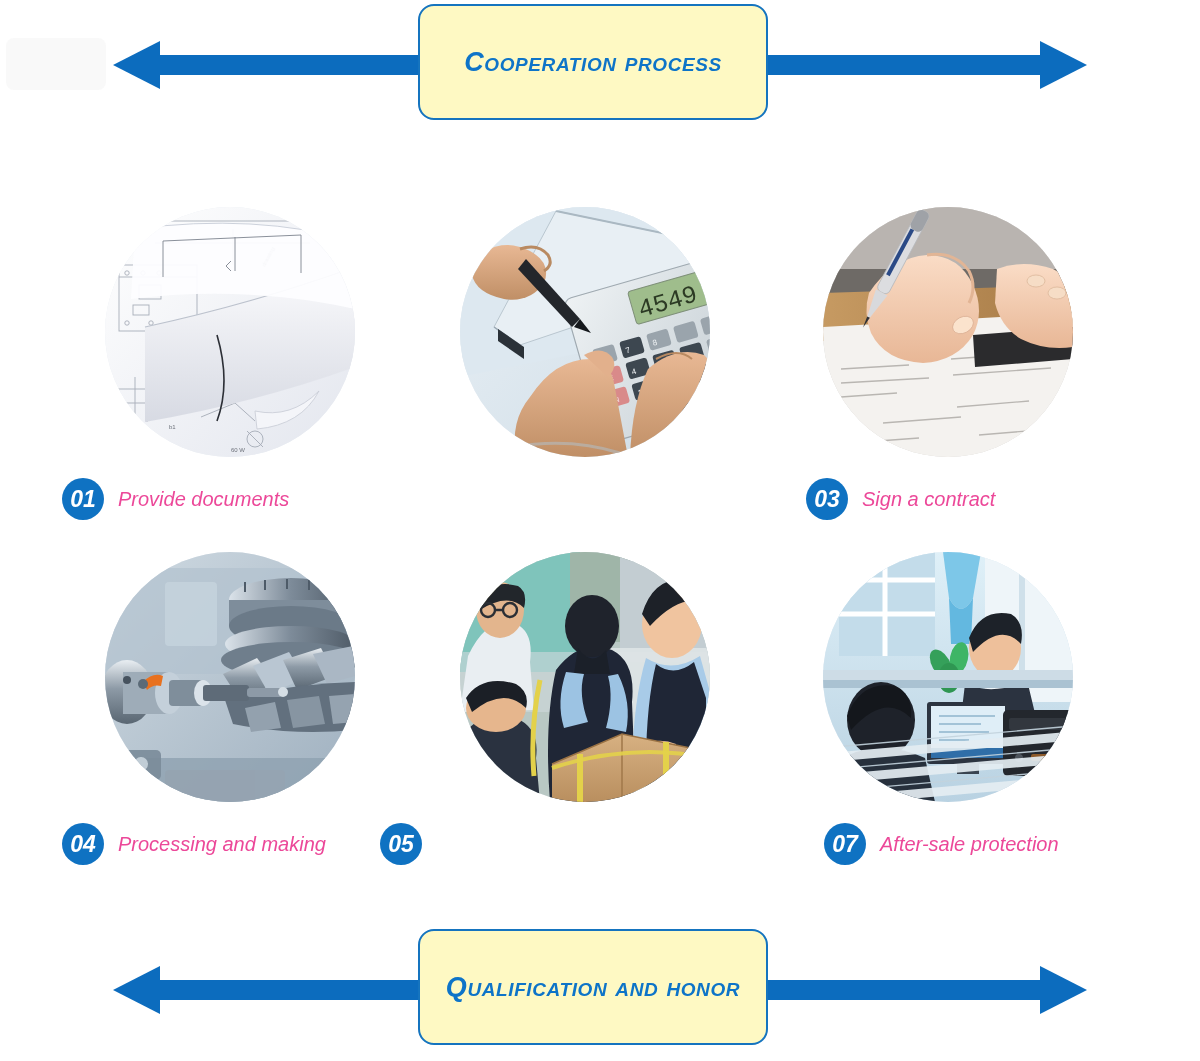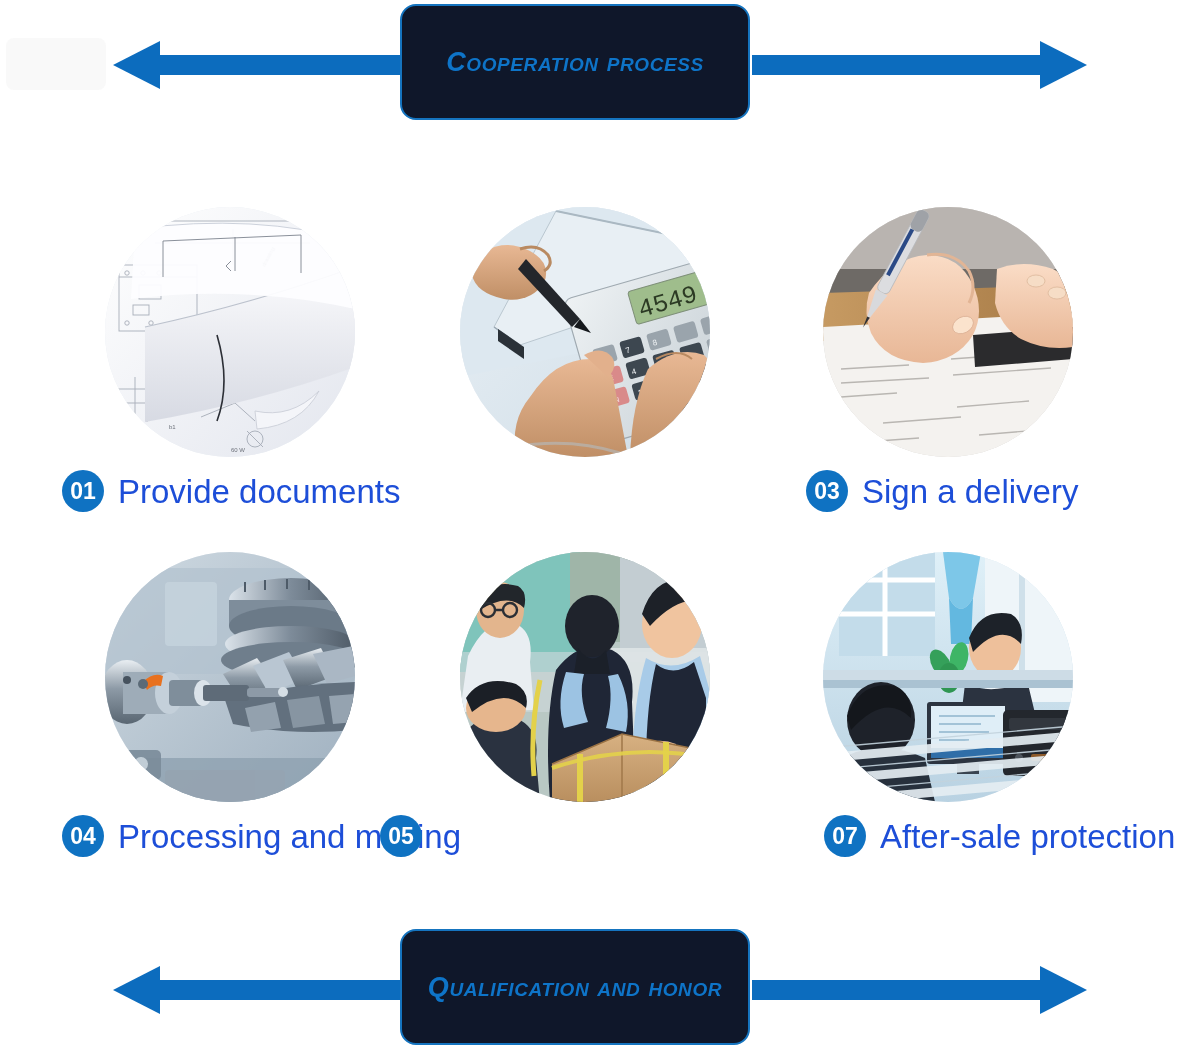--- a/index.html
+++ b/index.html
@@ -28,27 +28,27 @@
   .arrow-svg {
     position: absolute;
     left: 0;
     top: 0;
     width: 1200px;
     height: 130px;
   }
 
   .title-box {
     position: absolute;
-    left: 400px;
+    left: 418px;
     top: 4px;
     width: 350px;
     height: 116px;
     border: 2px solid #1574bf;
     border-radius: 16px;
-    background: #0f172a;
+    background: #fef9c3;
     box-sizing: border-box;
     display: flex;
     align-items: center;
     justify-content: center;
     z-index: 3;
   }
   .title-text {
     color: #0e74c8;
     font-family: "Liberation Sans", sans-serif;
     font-style: italic;
@@ -89,26 +89,27 @@
     background: #e9eef3;
   }
   .step.c0 .photo { left: 105px; }
   .step.c1 .photo { left: 90px; }
   .step.c2 .photo { left: 85px; }
 
   .photo svg { display: block; width: 250px; height: 250px; }
 
   .caption {
     position: absolute;
-    top: 295px;
+    top: 303px;
     left: 0;
     width: 400px;
     display: flex;
     align-items: center;
     gap: 14px;
+    font-style: italic;
   }
   .step.c0 .caption { padding-left: 62px; }
   .step.c1 .caption { padding-left: 14px; }
   .step.c2 .caption { padding-left: 0px; }
   .step.c2.r1 .caption { padding-left: 86px; }
   .step.c0.r1 .caption { }
   .step.c1.r1 .caption { padding-left: 10px; }
   .step.c2.r0 .caption { padding-left: 68px; }
   .step.c1.r0 .caption { padding-left: 44px; }
 
@@ -120,22 +121,22 @@
     background: #0f72c2;
     color: #ffffff;
     font-size: 23px;
     font-weight: bold;
     display: flex;
     align-items: center;
     justify-content: center;
     line-height: 1;
   }
   .step-label {
-    color: #1d4ed8;
-    font-size: 33px;
+    color: #ec4899;
+    font-size: 20px;
     white-space: nowrap;
     line-height: 1;
   }
 
   .watermark {
     position: absolute;
     left: 6px;
     top: 38px;
     width: 100px;
     height: 52px;
@@ -349,21 +350,21 @@
           <rect x="56" y="18" width="13" height="92" rx="5" fill="#dcdde0" stroke="#b7b9bd" stroke-width="0.8"></rect>
           <rect x="56" y="18" width="13" height="22" rx="5" fill="#9fa2a7"></rect>
           <rect x="58" y="40" width="4" height="52" fill="#2b4a86"></rect>
           <path d="M 56 110 L 69 110 L 64 138 L 61 138 Z" fill="#d8d9dc"></path>
           <path d="M 61 138 L 64 138 L 62.5 150 Z" fill="#2f3136"></path>
         </g>
       </svg>
     </div>
     <div class="caption">
       <span class="badge">03</span>
-      <span class="step-label">Sign a delivery</span>
+      <span class="step-label">Sign a contract</span>
     </div>
   </div>
 
   <div class="step c0 r1">
     <div class="photo">
       <svg viewBox="0 0 250 250">
         <defs>
           <linearGradient id="mg1" x1="0" y1="0" x2="1" y2="1">
             <stop offset="0" stop-color="#cfdae2"></stop>
               <stop offset="1" stop-color="#9fb0bf"></stop>

